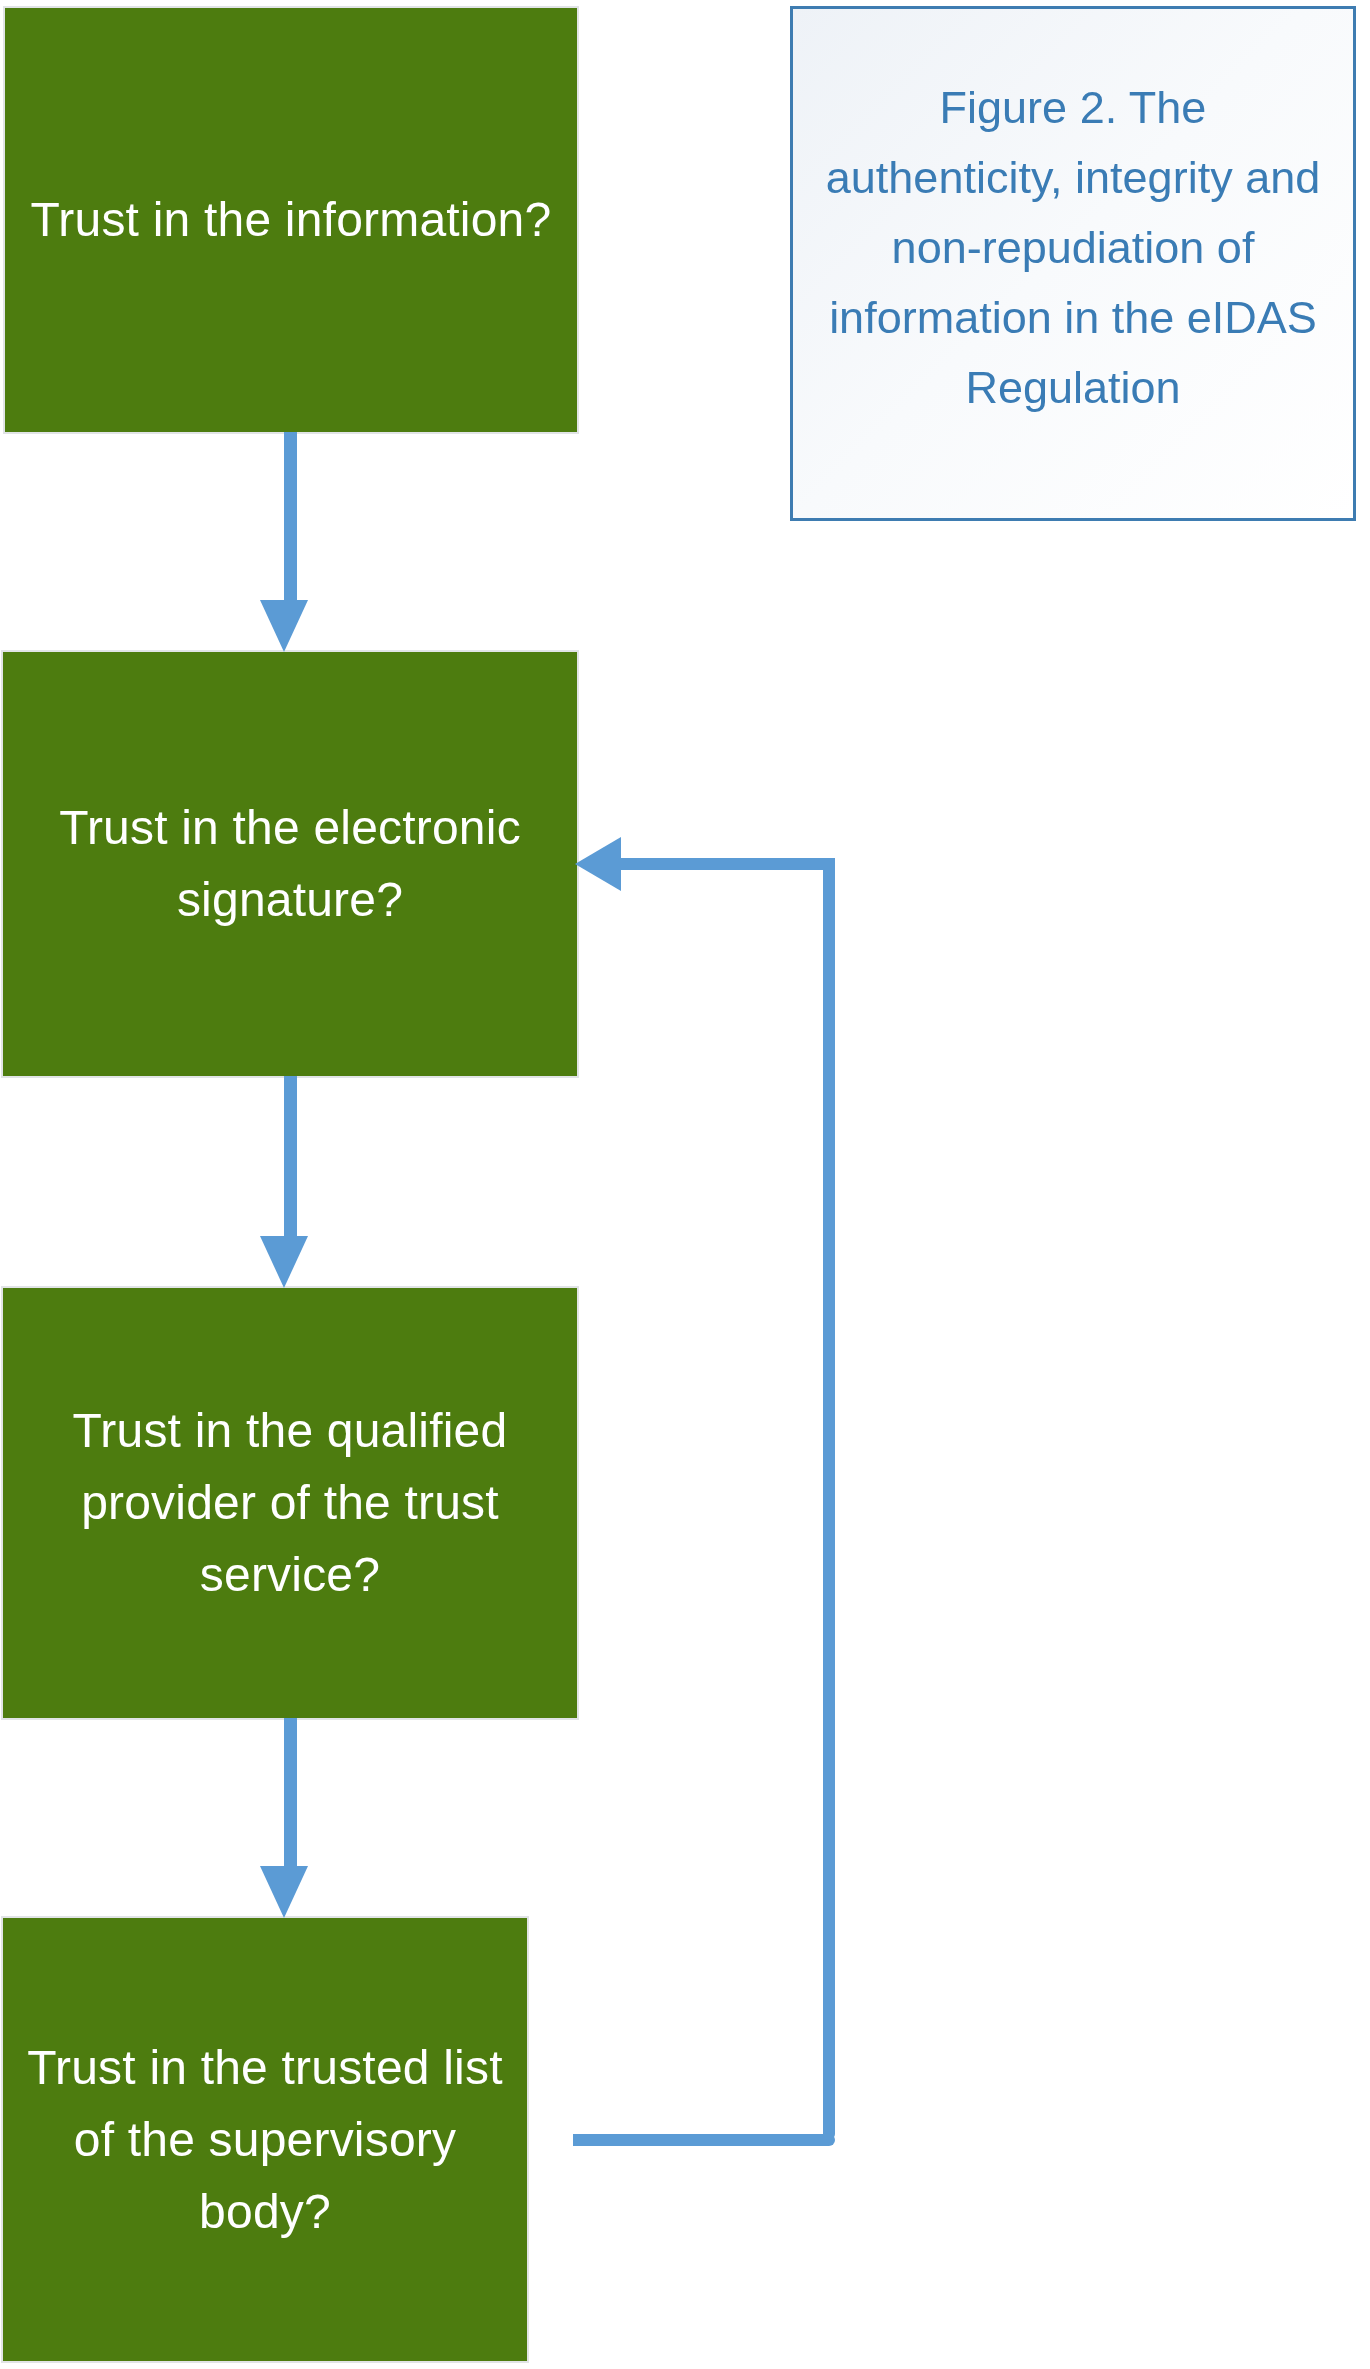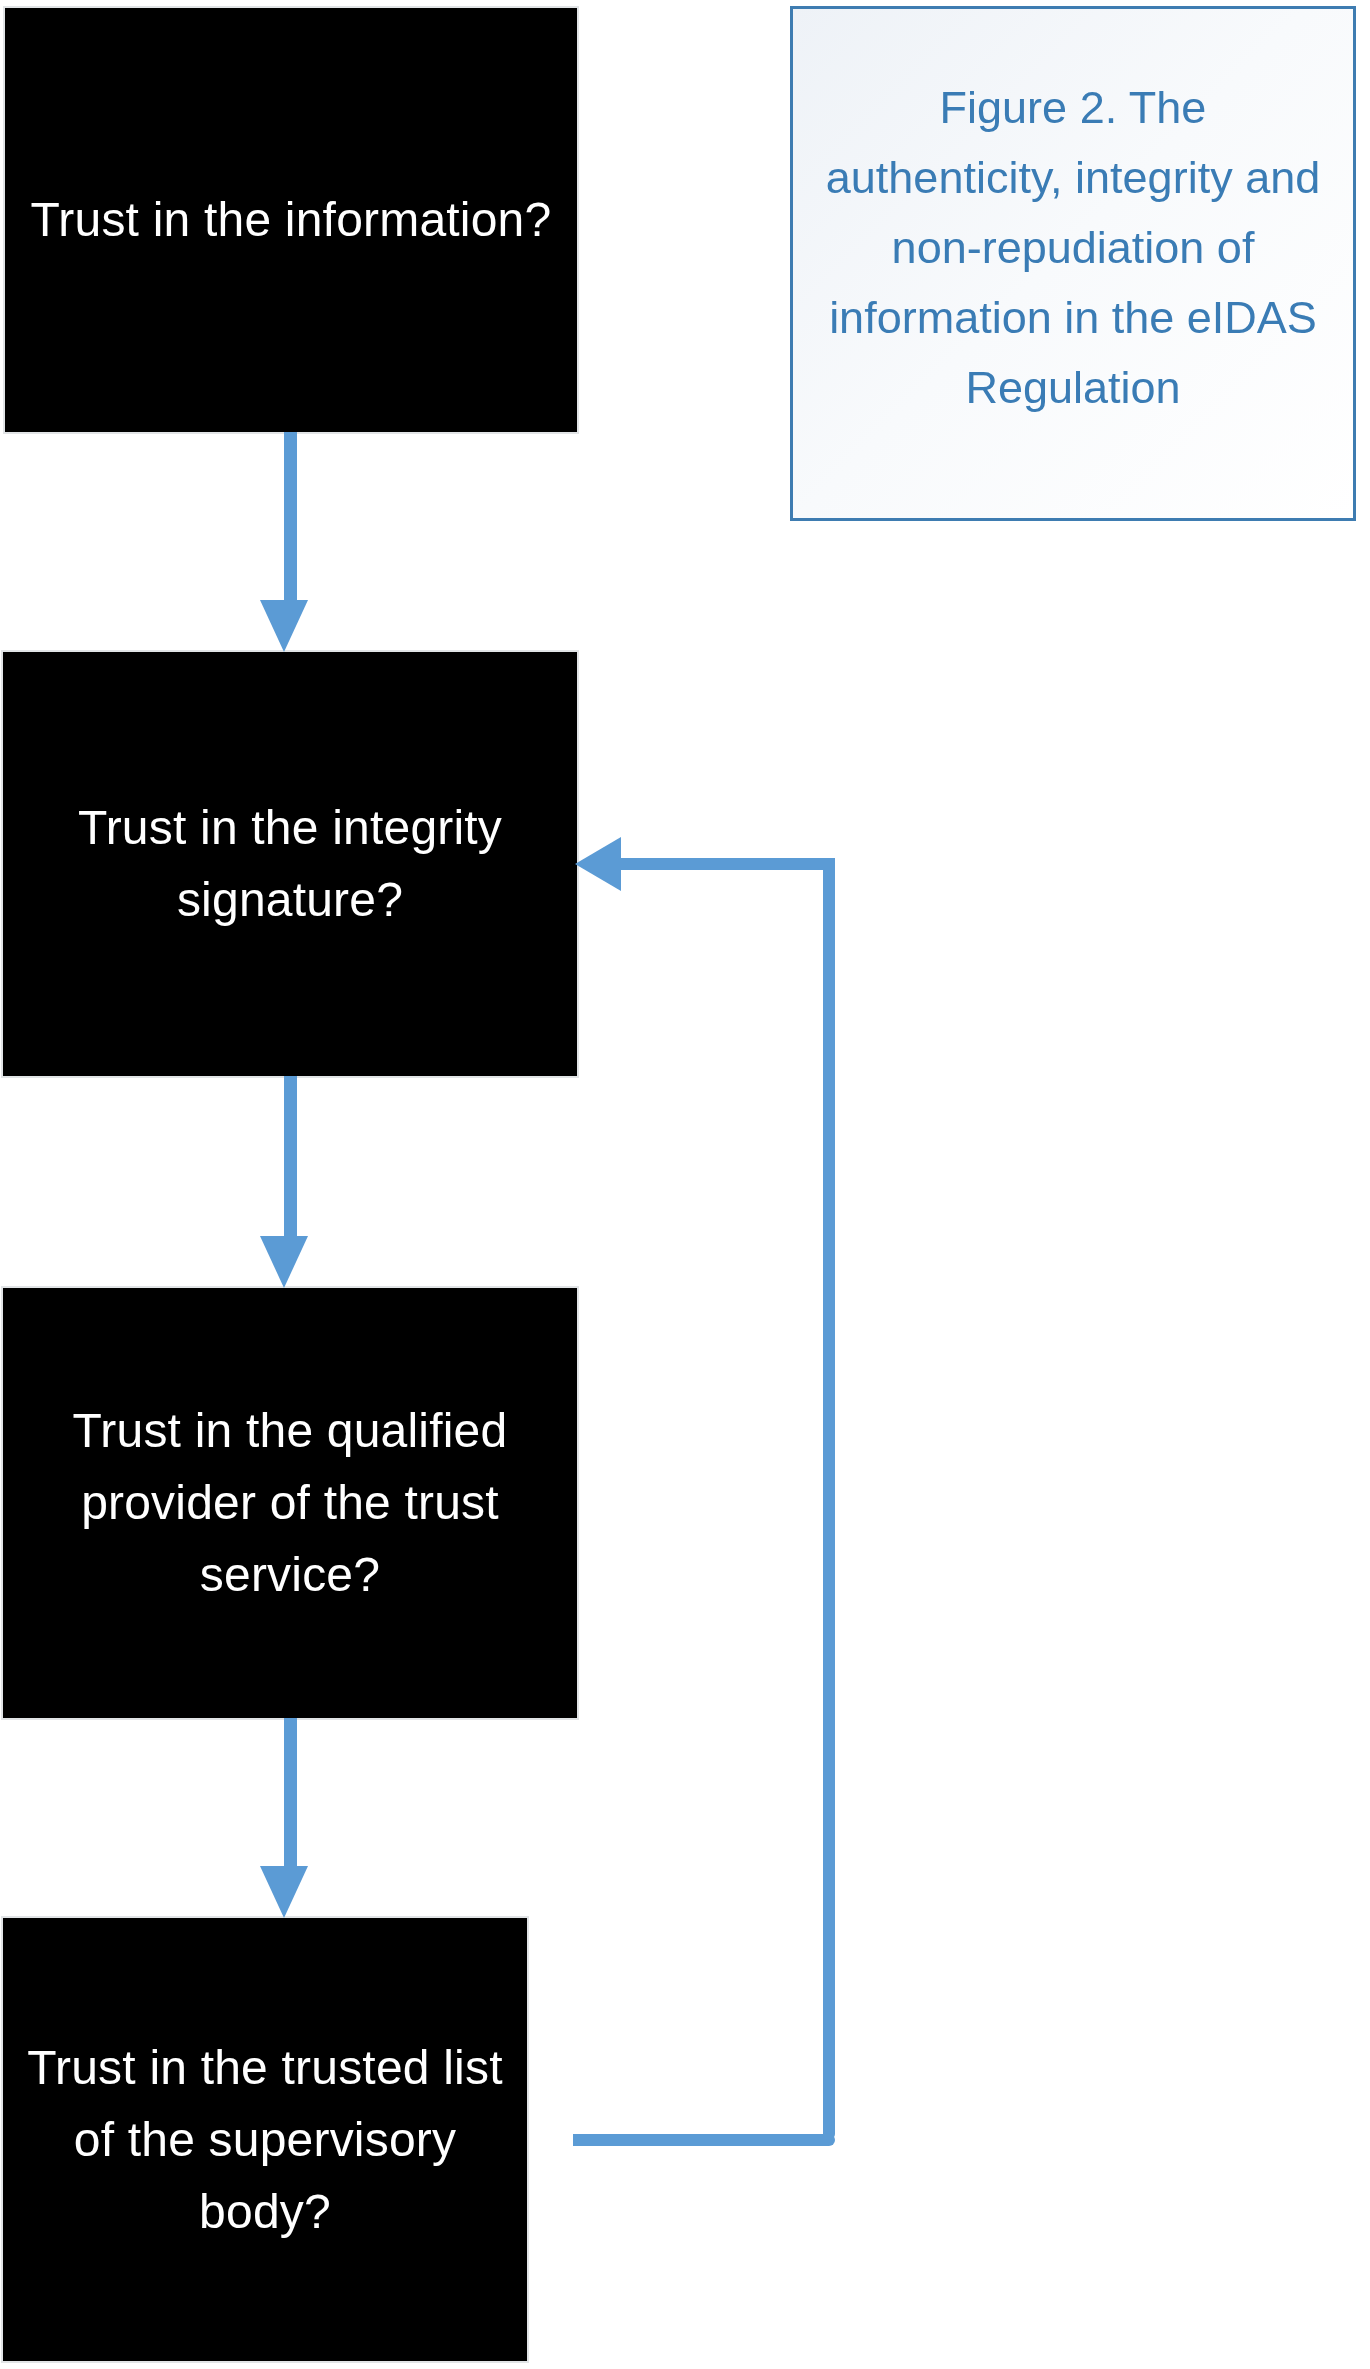--- a/index.html
+++ b/index.html
@@ -17,21 +17,21 @@
     position: relative;
     width: 1370px;
     height: 2369px;
     overflow: hidden;
     background: #ffffff;
   }
 
   
   .proc-box {
     position: absolute;
-    background: #000000;
+    background: #4d7c0f;
     box-sizing: border-box;
     display: flex;
     align-items: center;
     justify-content: center;
     text-align: center;
     color: #ffffff;
     font-size: 48px;
     line-height: 72px;
     font-weight: 400;
     letter-spacing: 0.2px;
@@ -140,21 +140,21 @@
 </head>
 <body>
 
 <div id="canvas">
 
   <div class="proc-box" id="box-information">
     <span class="box-label">Trust in the information?</span>
   </div>
 
   <div class="proc-box" id="box-signature">
-    <span class="box-label">Trust in the integrity signature?</span>
+    <span class="box-label">Trust in the electronic signature?</span>
   </div>
 
   <div class="proc-box" id="box-provider">
     <span class="box-label">Trust in the qualified provider of the trust service?</span>
   </div>
 
   <div class="proc-box" id="box-trustedlist">
     <span class="box-label">Trust in the trusted list of the supervisory body?</span>
   </div>
 

